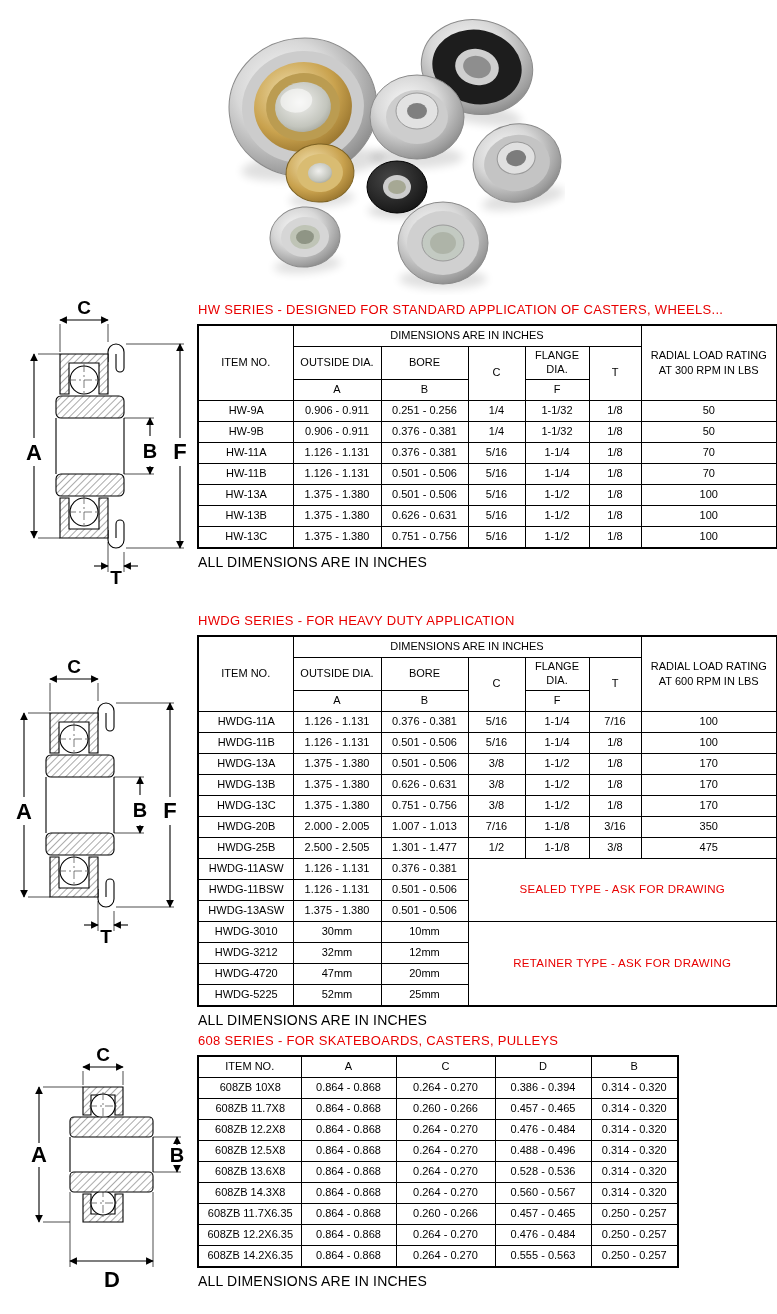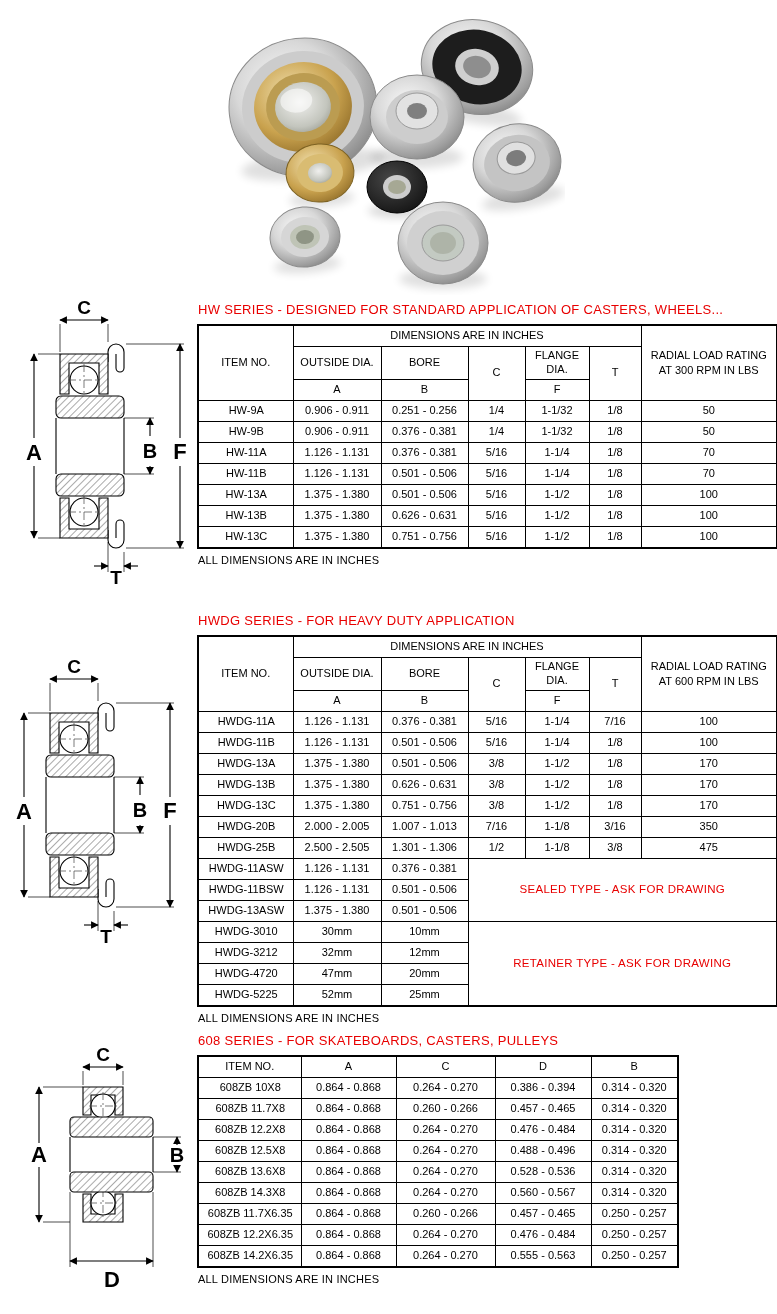--- a/index.html
+++ b/index.html
@@ -4,21 +4,21 @@
 <style>
   html,body { margin:0; padding:0; background:#fff; }
   body { width:777px; height:1314px; position:relative; font-family:"Liberation Sans", sans-serif; color:#000; overflow:hidden; }
   .abs { position:absolute; }
   .section-title { color:#e80000; font-size:13px; font-weight:normal; letter-spacing:.3px; margin:0 0 7px 1px; white-space:nowrap; }
   table { border-collapse:collapse; border:2px solid #000; table-layout:fixed; background:#fff; }
   th, td { border:1px solid #000; font-size:11px; font-weight:normal; text-align:center; vertical-align:middle; padding:2px 3px; height:16px; line-height:1.25; overflow:hidden; }
   th.radial { line-height:1.3; padding:10px 6px; }
   td.item-cell { text-align:center; padding-left:4px; }
   td.red-cell { color:#e80000; font-size:11.5px; letter-spacing:.3px; }
-  .note { font-size:11px; margin:5px 0 0 1px; letter-spacing:.2px; }
+  .note { font-size:14px; margin:5px 0 0 1px; letter-spacing:.2px; }
   svg text.dim { font-family:"Liberation Sans", sans-serif; font-weight:bold; fill:#000; }
 </style>
 </head>
 <body>
 
 <svg class="abs" style="left:225px; top:5px;" width="340" height="290" viewBox="0 0 340 290" role="img">
   <defs>
     <radialGradient id="silverG" cx="40%" cy="35%" r="75%">
       <stop offset="0%" stop-color="#fafafa"></stop>
         <stop offset="45%" stop-color="#d8d8d8"></stop>
@@ -410,21 +410,21 @@
           <td>2.000 - 2.005</td>
           <td>1.007 - 1.013</td>
           <td>7/16</td>
           <td>1-1/8</td>
           <td>3/16</td>
           <td>350</td>
         </tr>
         <tr>
           <td class="item-cell">HWDG-25B</td>
           <td>2.500 - 2.505</td>
-          <td>1.301 - 1.306</td>
+          <td>1.301 - 1.477</td>
           <td>1/2</td>
           <td>1-1/8</td>
           <td>3/8</td>
           <td>475</td>
         </tr>
       </tbody>
     <tbody>
       <tr>
         <td class="item-cell">HWDG-11ASW</td>
         <td>1.126 - 1.131</td>

